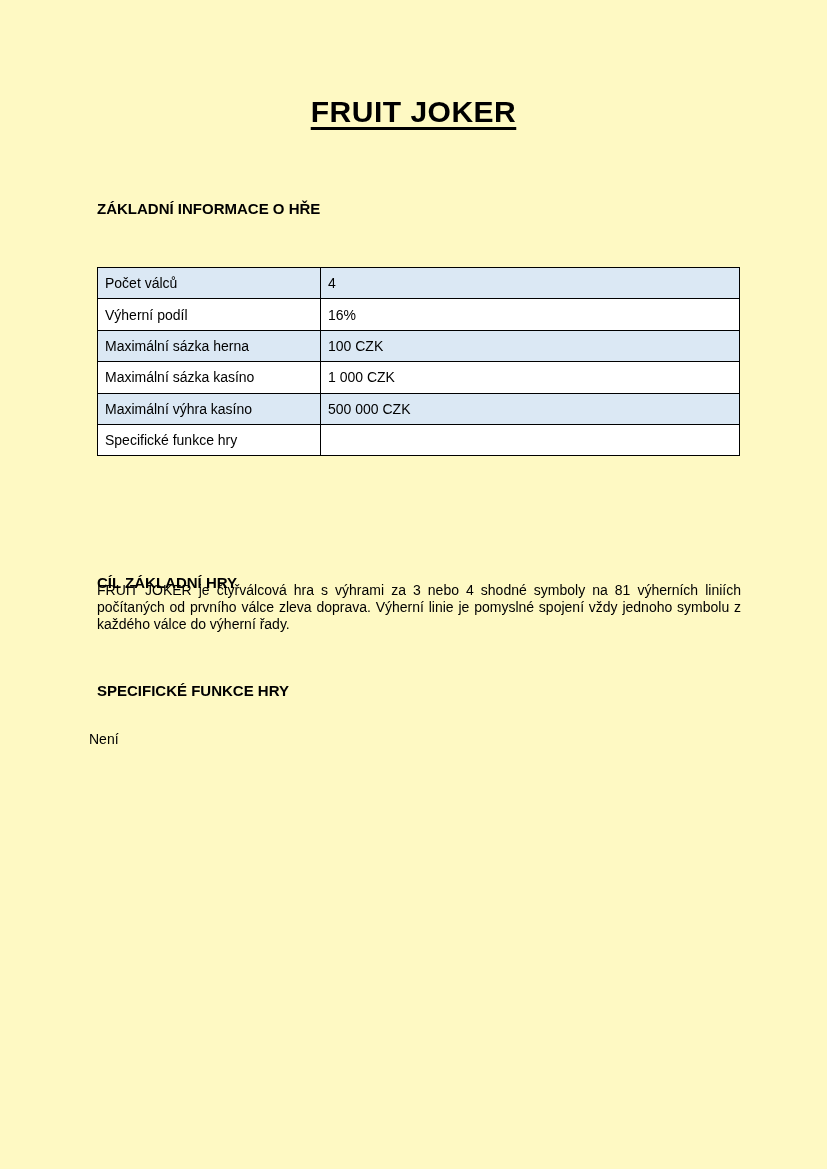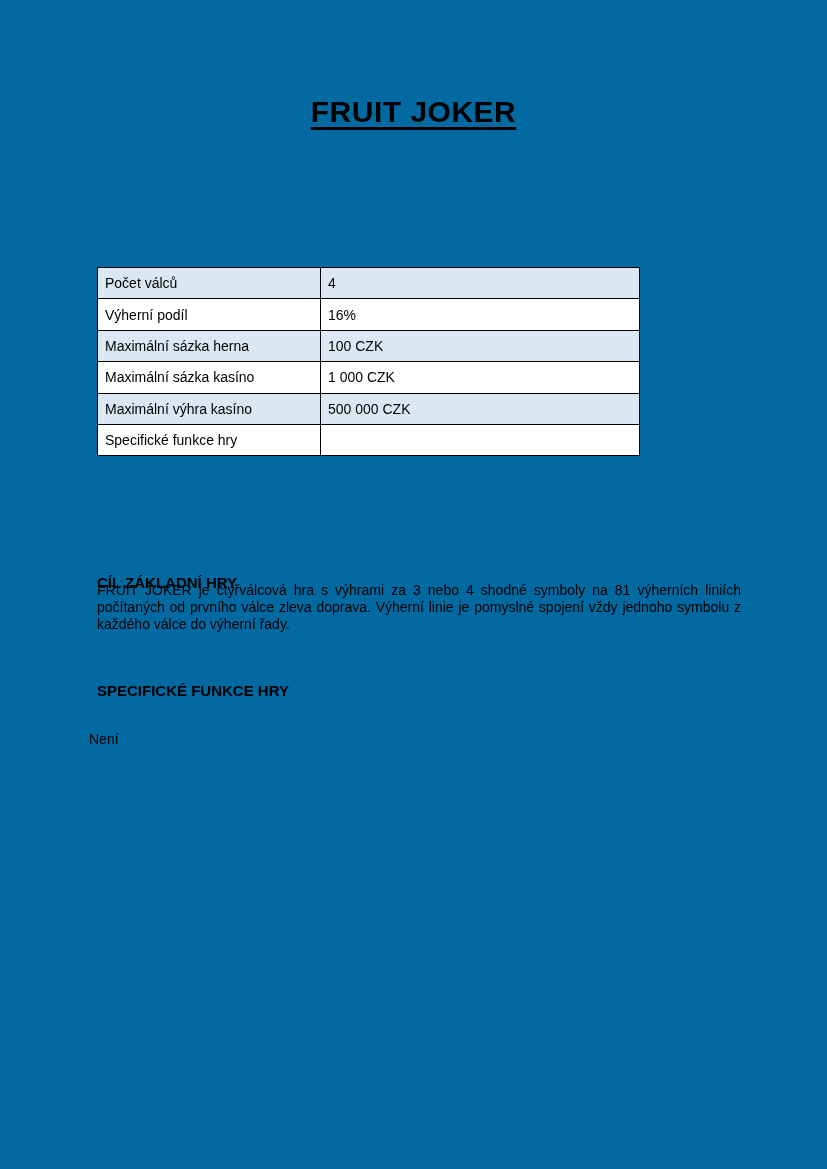--- a/index.html
+++ b/index.html
@@ -1,20 +1,20 @@
 <!DOCTYPE html>
 <html><head>
 <meta charset="utf-8">
 <style>
   html, body { margin: 0; padding: 0; background: #ffffff; }
   .page {
     position: relative;
     width: 827px;
     height: 1169px;
-    background: #0369a1;
+    background: #fef9c3;
     font-family: "Liberation Sans", sans-serif;
     color: #000000;
     overflow: hidden;
   }
   .doc-title {
     position: absolute;
     top: 95px;
     left: 0;
     width: 827px;
     text-align: center;
@@ -36,21 +36,21 @@
     white-space: nowrap;
   }
   .h-basic { top: 200px; }
   .h-goal  { top: 574px; }
   .h-spec  { top: 682px; }
 
   table.info {
     position: absolute;
     left: 97px;
     top: 267px;
-    width: 543px;
+    width: 643px;
     border-collapse: collapse;
     table-layout: fixed;
   }
   table.info td {
     border: 1px solid #000000;
     height: 30.4px;
     font-size: 14px;
     padding: 0 4px 0 7px;
     vertical-align: middle;
     overflow: hidden;
@@ -79,20 +79,21 @@
 </style>
 </head>
 <body>
 
 <div class="page">
 
   <div class="doc-title">
     <span class="underlined">FRUIT JOKER</span>
   </div>
 
+  <div class="section-heading h-basic">ZÁKLADNÍ INFORMACE O HŘE</div>
 
   <table class="info">
     <tbody>
       <tr>
         <td class="label-cell">Počet válců</td>
         <td class="value-cell">4</td>
       </tr>
       <tr>
         <td class="label-cell">Výherní podíl</td>
         <td class="value-cell">16%</td>

